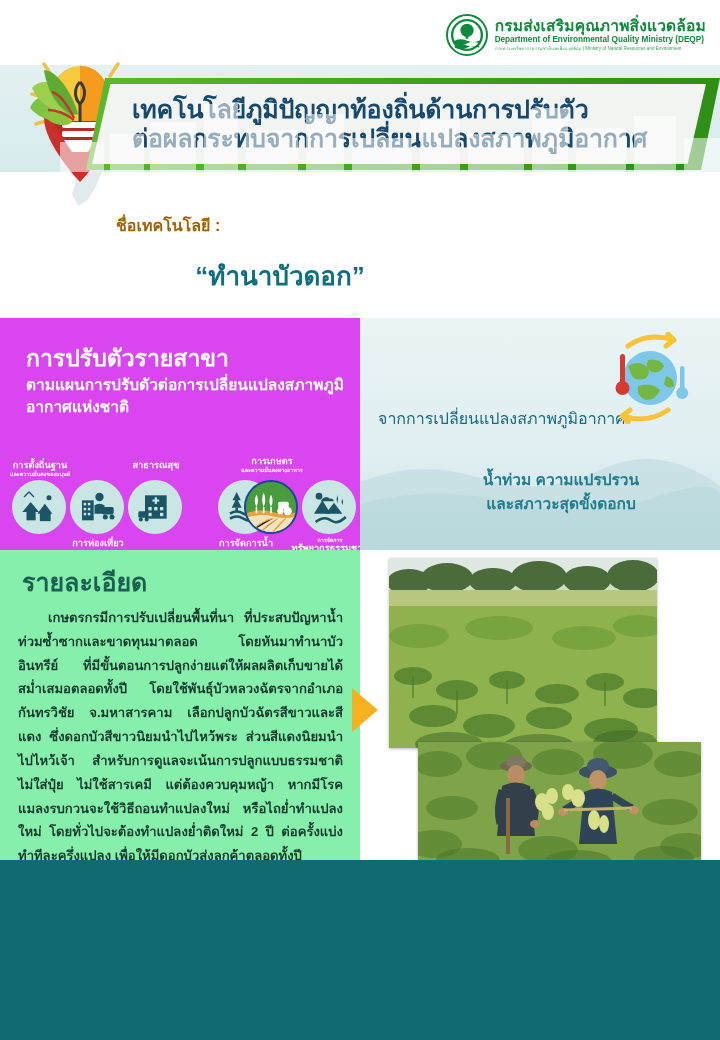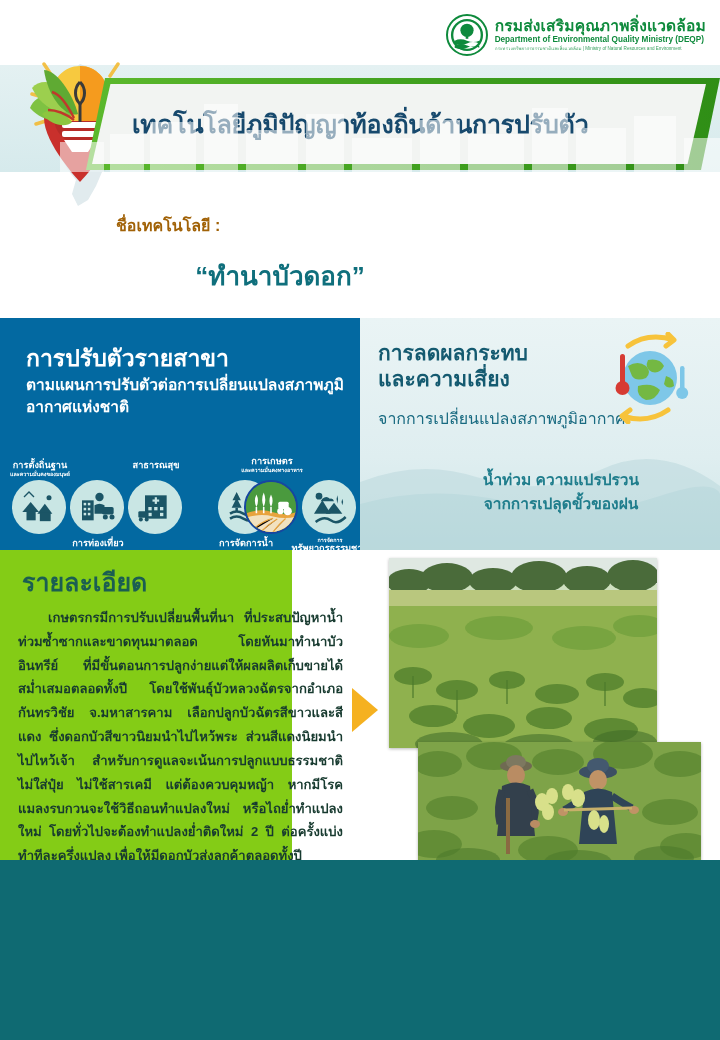--- a/index.html
+++ b/index.html
@@ -71,21 +71,21 @@
   }
   .tech-value {
     position: absolute; left: 0; top: 255px; width: 560px;
     text-align: center;
     font-size: 26px; font-weight: bold; color: #0f6f7c;
   }
 
   
   .panel-teal {
     position: absolute; left: 0; top: 318px; width: 360px; height: 232px;
-    background: #0369a1;
+    background: #d946ef;
   }
   .panel-teal .h1 {
     position: absolute; left: 26px; top: 22px;
     font-size: 23px; font-weight: bold; color: #ffffff;
   }
   .panel-teal .h2 {
     position: absolute; left: 26px; top: 56px; width: 320px;
     font-size: 15.5px; font-weight: bold; color: #ffffff; line-height: 1.45;
   }
   .sectors {
@@ -129,22 +129,22 @@
     font-size: 16px; font-weight: normal; color: #186a80;
   }
   .globe-ico { position: absolute; right: 18px; top: 14px; width: 108px; height: 92px; }
   .risk-text {
     position: absolute; left: 0; top: 150px; width: 360px; text-align: center;
     font-size: 15.5px; font-weight: bold; color: #1f7d8c; line-height: 1.55; padding-left: 42px;
   }
 
   
   .panel-detail {
-    position: absolute; left: 0; top: 550px; width: 292px; height: 370px;
-    background: #84cc16;
+    position: absolute; left: 0; top: 550px; width: 360px; height: 370px;
+    background: #86efac;
   }
   .panel-detail .h1 {
     position: absolute; left: 22px; top: 12px;
     font-size: 25px; font-weight: bold; color: #1b5e52;
   }
   .detail-body {
     position: absolute; left: 18px; top: 56px; width: 325px;
     font-size: 13.1px; font-weight: bold; color: #173a2f;
     line-height: 1.82; text-align: justify; text-indent: 30px;
   }
@@ -230,20 +230,21 @@
         <div class="deqp-en">Department of Environmental Quality Ministry (DEQP)</div>
         <div class="deqp-sub">กระทรวงทรัพยากรธรรมชาติและสิ่งแวดล้อม | Ministry of Natural Resources and Environment</div>
       </div>
     </div>
 
     <div class="title-banner">
       <div class="banner-green"></div>
       <div class="banner-white"></div>
       <div class="banner-text">
         <span>เทคโนโลยีภูมิปัญญาท้องถิ่นด้านการปรับตัว</span>
+        <span>ต่อผลกระทบจากการเปลี่ยนแปลงสภาพภูมิอากาศ</span>
       </div>
     </div>
 
     <svg style="position:absolute;left:0;bottom:0;width:720px;height:78px;" viewBox="0 0 720 78" preserveAspectRatio="none">
       <g fill="#ffffff" opacity=".55">
         <rect x="150" y="28" width="46" height="50"></rect>
         <rect x="204" y="10" width="34" height="68"></rect>
         <rect x="246" y="36" width="52" height="42"></rect>
         <rect x="306" y="20" width="38" height="58"></rect>
         <rect x="352" y="44" width="60" height="34"></rect>
@@ -399,24 +400,20 @@
       </div>
 
     </div>
   </div>
 
   <div class="panel-light">
     <svg class="hills" viewBox="0 0 360 120" preserveAspectRatio="none">
       <path d="M0 52 Q60 28 120 48 T240 40 T360 56 L360 120 L0 120 Z" fill="#bcd9dd"></path>
       <path d="M0 74 Q70 54 150 72 T300 66 T360 78 L360 120 L0 120 Z" fill="#a9cfd4"></path>
     </svg>
-    <div class="h1">
-      <div>การลดผลกระทบ</div>
-      <div>และความเสี่ยง</div>
-    </div>
     <div class="h2">จากการเปลี่ยนแปลงสภาพภูมิอากาศ</div>
 
     <svg class="globe-ico" viewBox="0 0 108 92">
       <path d="M34 14 Q54 0 80 8 L74 2 M80 8 L72 14" stroke="#f7c33b" stroke-width="5" fill="none" stroke-linecap="round" stroke-linejoin="round"></path>
       <path d="M74 78 Q54 92 28 84 L34 90 M28 84 L36 78" stroke="#f7c33b" stroke-width="5" fill="none" stroke-linecap="round" stroke-linejoin="round"></path>
       <circle cx="56" cy="46" r="27" fill="#7ec7e8"></circle>
       <path d="M34 34 q10 -6 18 0 q6 6 0 12 q-10 4 -14 -2 Z" fill="#74b843"></path>
       <path d="M54 28 q12 -2 16 6 q-4 8 -12 6 q-8 -4 -4 -12" fill="#74b843"></path>
       <path d="M44 54 q14 -4 22 4 q-4 10 -14 10 q-10 -4 -8 -14" fill="#74b843"></path>
       <path d="M72 44 q8 2 8 10 q-6 4 -10 -2 Z" fill="#74b843"></path>
@@ -425,21 +422,21 @@
         <circle cx="28.5" cy="56" r="7" fill="#d63b33"></circle>
       </g>
       <g>
         <rect x="86" y="34" width="4.5" height="24" rx="2.2" fill="#7ec7e8"></rect>
         <circle cx="88.2" cy="61" r="6" fill="#7ec7e8"></circle>
       </g>
     </svg>
 
     <div class="risk-text">
       <div>น้ำท่วม ความแปรปรวน</div>
-      <div>จากการเปลุดขั้วของฝน</div>
+      <div>และสภาวะสุดขั้งดอกบ</div>
     </div>
   </div>
 
   <div class="panel-detail">
     <div class="h1">รายละเอียด</div>
     <div class="detail-body">เกษตรกรมีการปรับเปลี่ยนพื้นที่นา ที่ประสบปัญหาน้ำท่วมซ้ำซากและขาดทุนมาตลอด โดยหันมาทำนาบัวอินทรีย์ ที่มีขั้นตอนการปลูกง่ายแต่ให้ผลผลิตเก็บขายได้สม่ำเสมอตลอดทั้งปี โดยใช้พันธุ์บัวหลวงฉัตรจากอำเภอกันทรวิชัย จ.มหาสารคาม เลือกปลูกบัวฉัตรสีขาวและสีแดง ซึ่งดอกบัวสีขาวนิยมนำไปไหว้พระ ส่วนสีแดงนิยมนำไปไหว้เจ้า สำหรับการดูแลจะเน้นการปลูกแบบธรรมชาติ ไม่ใส่ปุ๋ย ไม่ใช้สารเคมี แต่ต้องควบคุมหญ้า หากมีโรคแมลงรบกวนจะใช้วิธีถอนทำแปลงใหม่ หรือไถย่ำทำแปลงใหม่ โดยทั่วไปจะต้องทำแปลงย่ำติดใหม่ 2 ปี ต่อครั้งแบ่งทำทีละครึ่งแปลง เพื่อให้มีดอกบัวส่งลูกค้าตลอดทั้งปี</div>
   </div>
   <div class="panel-detail-overlap"></div>
   <div class="arrow-tri"></div>
 

